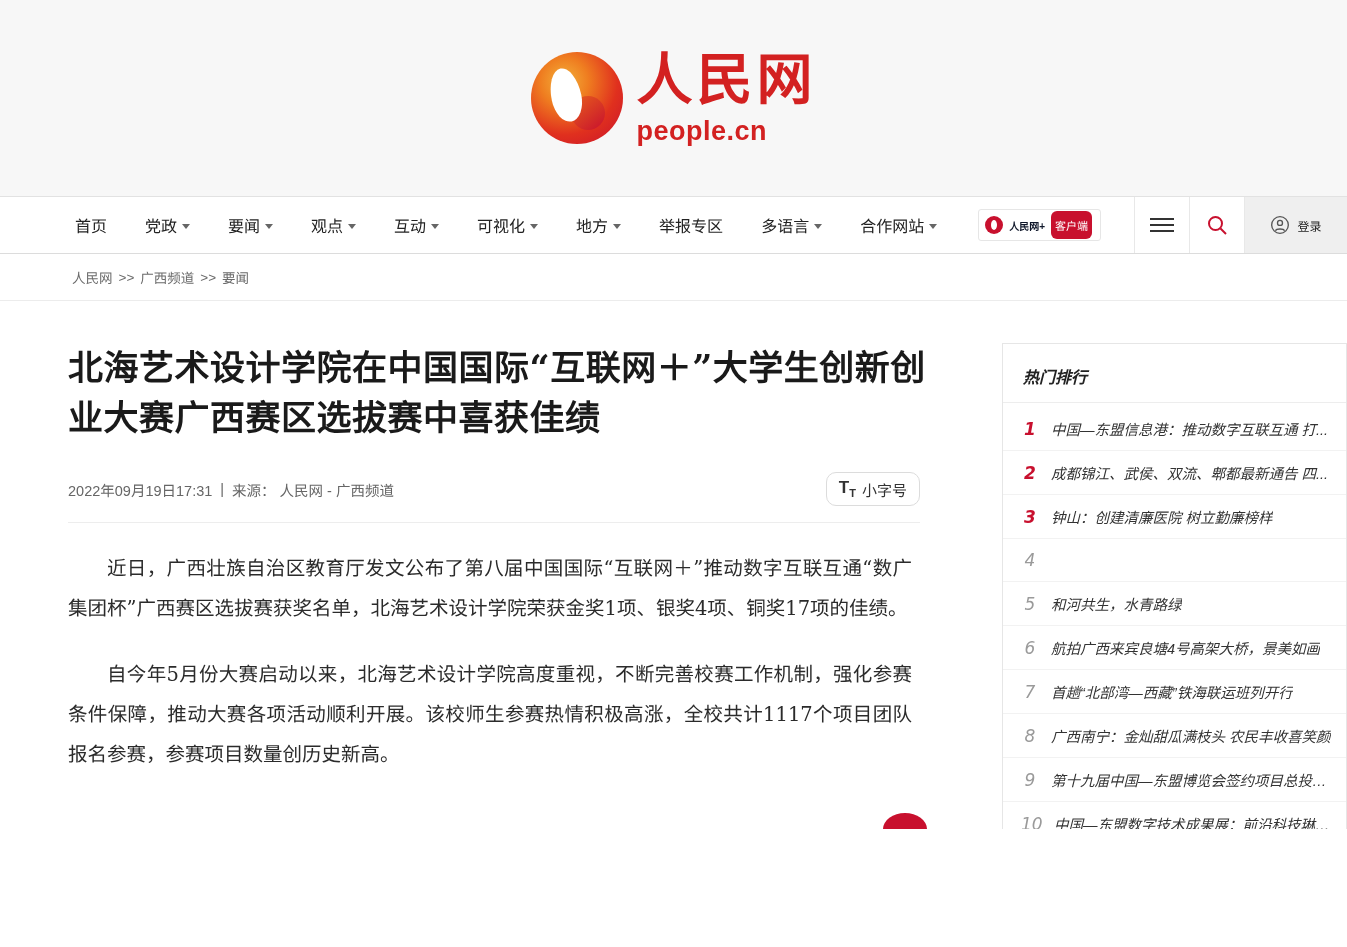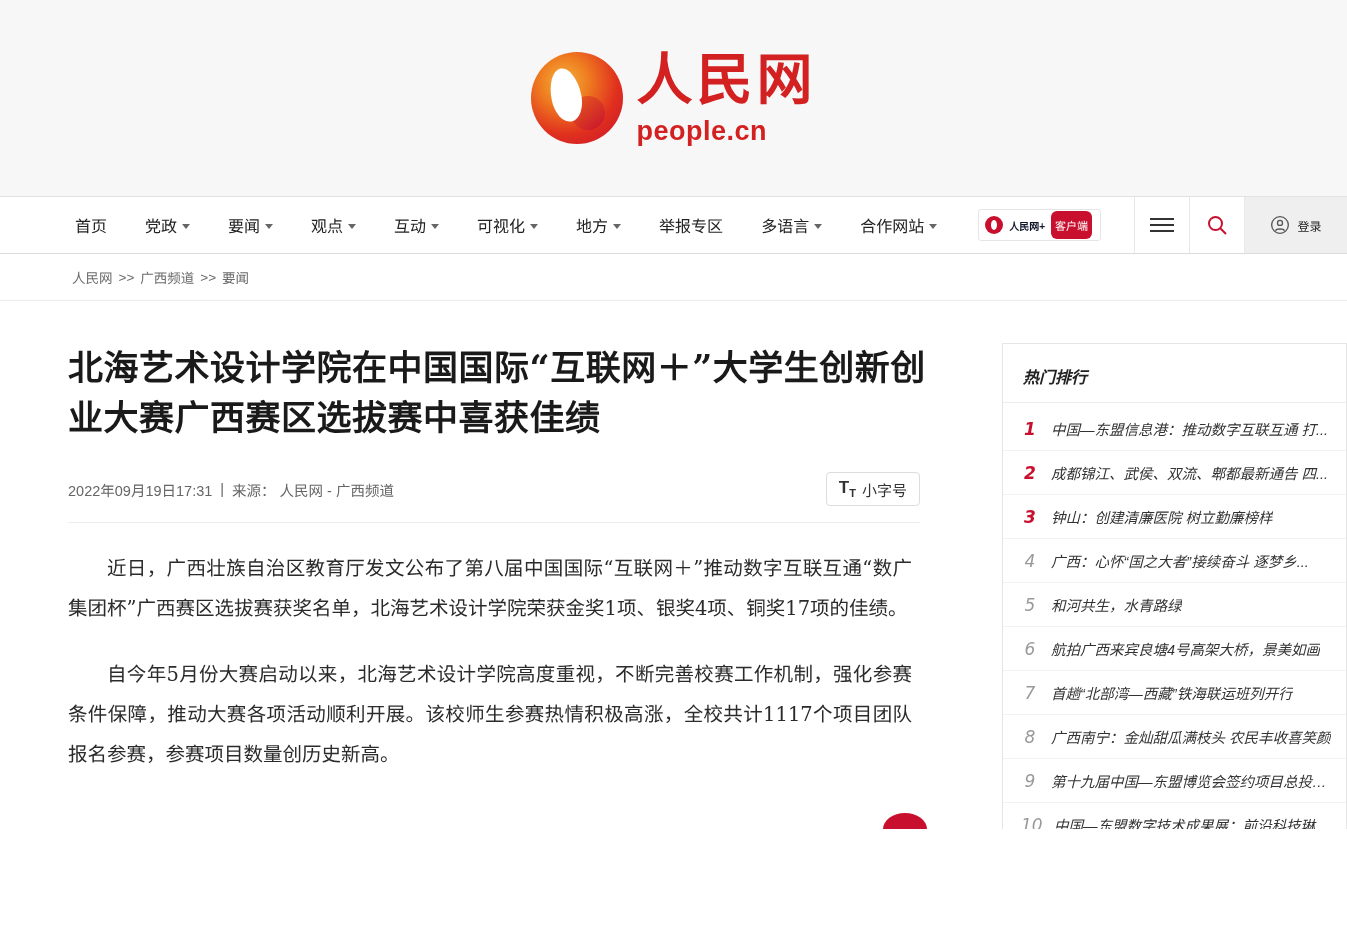--- a/index.html
+++ b/index.html
@@ -207,21 +207,21 @@
     padding-bottom: 16px;
     margin-right: 10px;
   }
   .meta-source { }
   .font-size-btn {
     margin-left: auto;
     display: flex;
     align-items: center;
     gap: 6px;
     border: 1px solid #dcdcdc;
-    border-radius: 4px;
+    border-radius: 10px;
     padding: 5px 12px;
     color: #333;
     font-size: 15px;
     cursor: pointer;
     background: #fff;
   }
   .font-size-btn .tt { font-weight: 700; font-size: 17px; }
   .font-size-btn .tt sub { font-size: 11px; }
 
   .article p {
@@ -414,21 +414,20 @@
         <li class="rank-item top">
           <span class="rank-num">2</span>
           <span class="rank-text">成都锦江、武侯、双流、郫都最新通告 四...</span>
         </li>
         <li class="rank-item top">
           <span class="rank-num">3</span>
           <span class="rank-text">钟山：创建清廉医院 树立勤廉榜样</span>
         </li>
         <li class="rank-item">
           <span class="rank-num">4</span>
-          <span class="rank-text">广西：心怀“国之大者”接续奋斗 逐梦乡...</span>
         </li>
         <li class="rank-item">
           <span class="rank-num">5</span>
           <span class="rank-text">和河共生，水青路绿</span>
         </li>
         <li class="rank-item">
           <span class="rank-num">6</span>
           <span class="rank-text">航拍广西来宾良塘4号高架大桥，景美如画</span>
         </li>
         <li class="rank-item">

